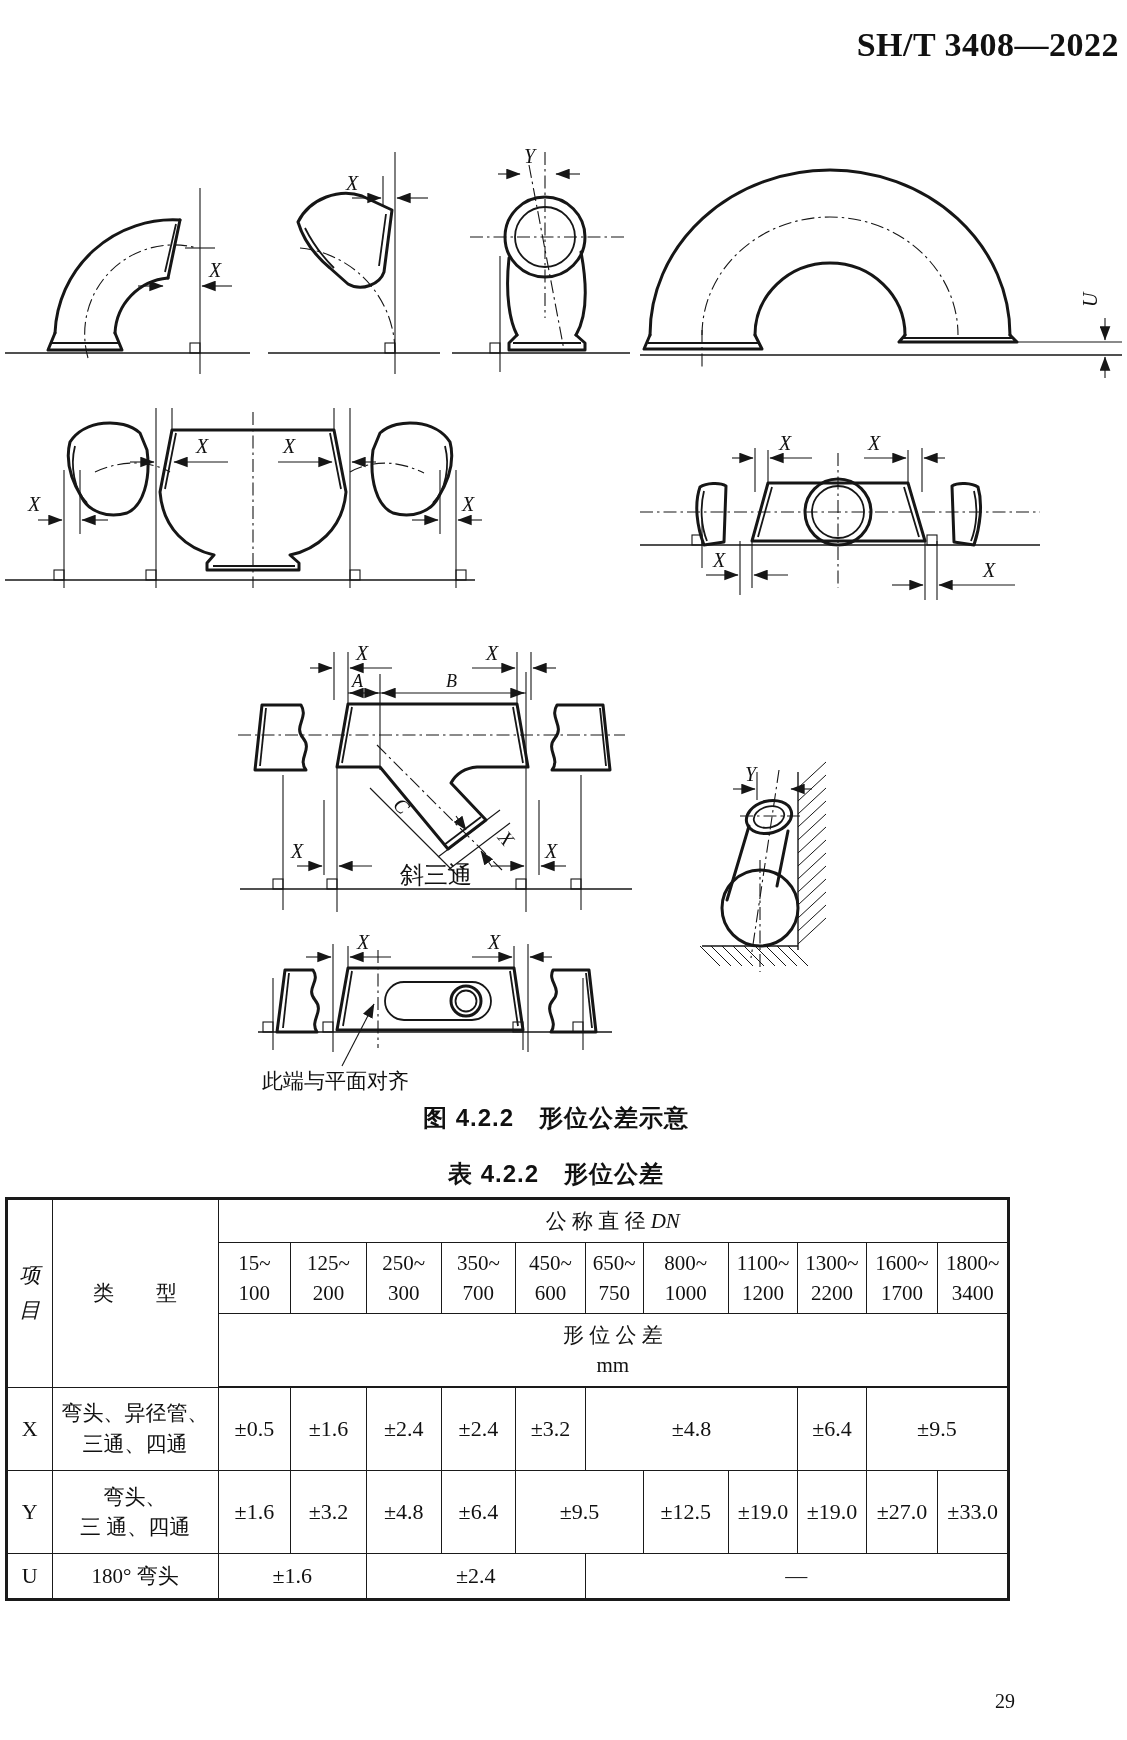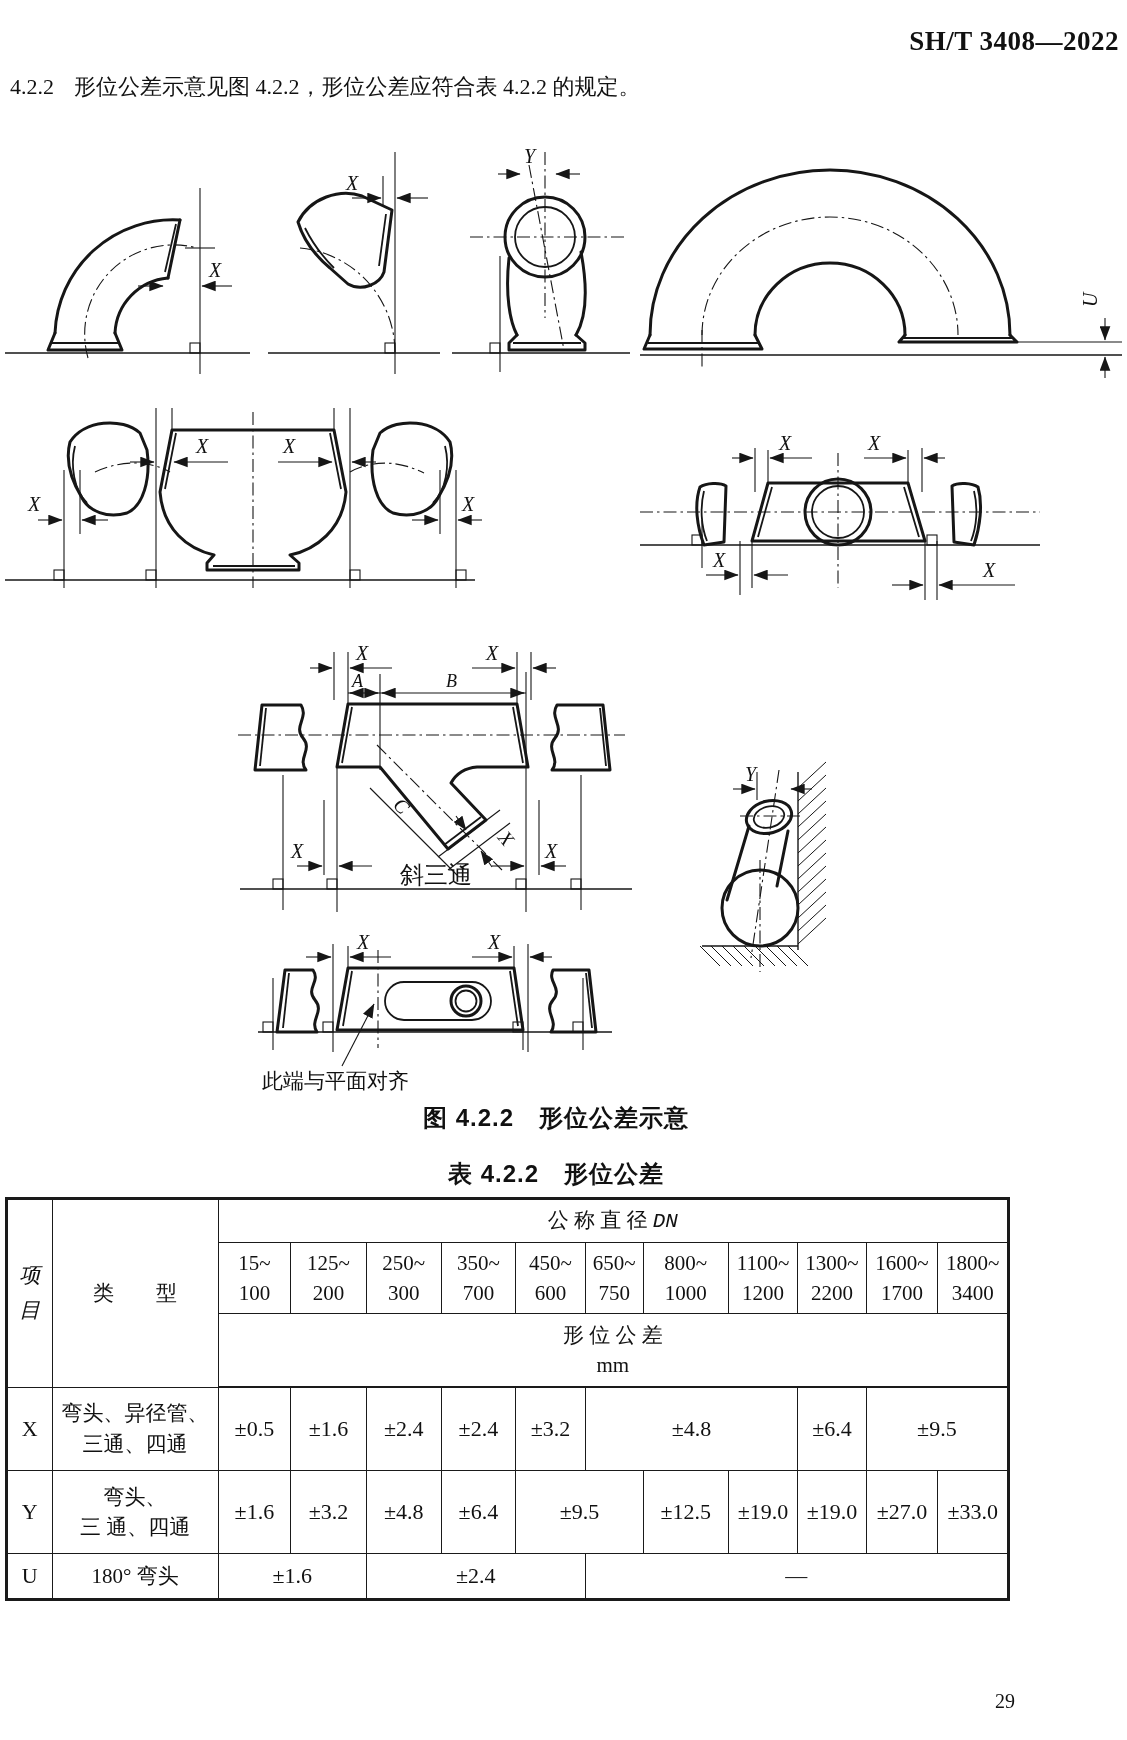--- a/index.html
+++ b/index.html
@@ -1,18 +1,18 @@
 <!DOCTYPE html>
 <html><head>
 <meta charset="utf-8">
 <style>
   html,body{margin:0;padding:0;background:#e8e8e8;}
   .page{position:relative;width:1127px;height:1740px;background:#ffffff;
         font-family:"Liberation Serif",serif;color:#111;overflow:hidden;margin:0 auto;}
-  .doc-number{position:absolute;top:26px;right:8px;font-weight:bold;font-size:27px;letter-spacing:.5px;}
+  .doc-number{position:absolute;top:26px;right:8px;font-weight:bold;font-size:34px;letter-spacing:.5px;}
   .para{position:absolute;top:72px;left:10px;font-size:22px;white-space:nowrap;}
   .para .clause{margin-right:20px;}
   svg.fig{position:absolute;left:0;top:0;}
   .o3{fill:none;stroke:#161616;stroke-width:3;stroke-linejoin:round;stroke-linecap:round;}
   .o2{fill:none;stroke:#161616;stroke-width:1.8;stroke-linejoin:round;}
   .t{fill:none;stroke:#161616;stroke-width:1.1;}
   .bl{fill:none;stroke:#161616;stroke-width:1.4;}
   .cl{fill:none;stroke:#161616;stroke-width:1.1;stroke-dasharray:13 4 2.5 4;}
   .ht{fill:none;stroke:#161616;stroke-width:1;}
   .ar{marker-end:url(#ar);}
@@ -27,35 +27,32 @@
         table-layout:fixed;border:3px solid #1a1a1a;font-size:21px;}
   table.tol td,table.tol th{border:1.6px solid #1a1a1a;text-align:center;vertical-align:middle;
         padding:0;font-weight:normal;line-height:1.45;}
   tr.hr1 td{height:42px;}
   tr.hr2 td{height:70px;}
   tr.hr3 td{height:72px;border-bottom:2.6px solid #1a1a1a;}
   tr.rX td{height:82px;}
   tr.rY td{height:82px;}
   tr.rU td{height:44px;}
   td.itemhead div{width:26px;margin:0 auto;line-height:1.7;font-style:italic;}
-  .dnsym{font-style:italic;font-family:Liberation Mono, monospace;}
+  .dnsym{font-style:italic;}
   td.val{font-size:22px;}
   td.itm{font-size:22px;}
   .pageno{position:absolute;top:1690px;right:112px;font-size:20px;}
 </style>
 </head>
 <body>
 
 <div class="page">
 
   <div class="doc-number">SH/T 3408—2022</div>
 
-  <div class="para">
-    <span class="clause">4.2.2</span><span>形位公差示意见图 4.2.2，形位公差应符合表 4.2.2 的规定。</span>
-  </div>
 
   <svg class="fig" width="1127" height="1100" viewBox="0 0 1127 1100">
     <defs>
       <marker id="ar" viewBox="0 0 12 9" refX="11.5" refY="4.5" markerWidth="13" markerHeight="10" orient="auto">
         <path d="M0 0L12 4.5L0 9z" fill="#161616"></path>
       </marker>
     </defs>
 
     <g>
       <path class="bl" d="M5 353H250"></path>

